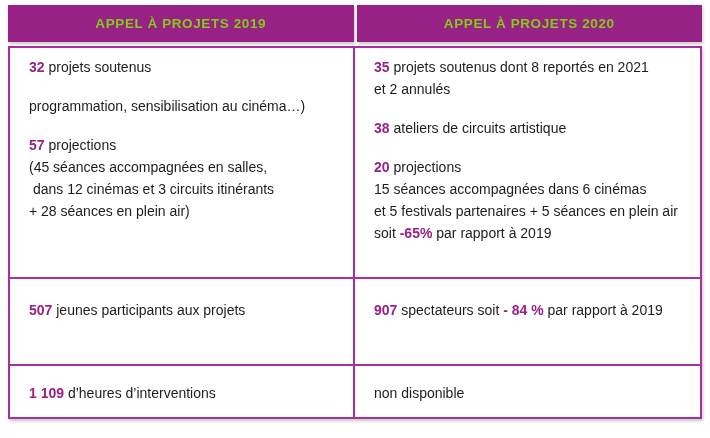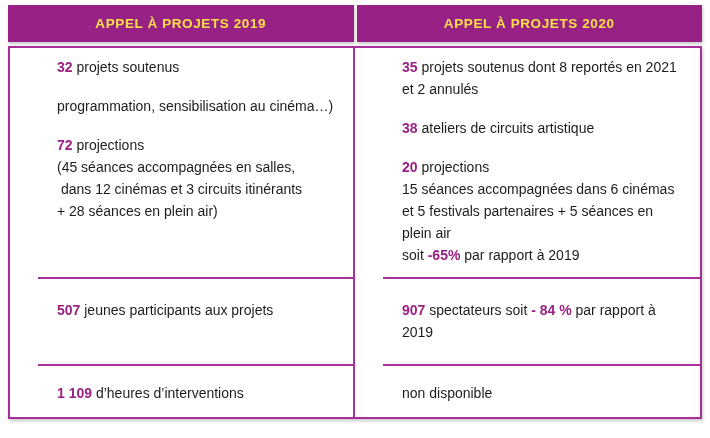--- a/index.html
+++ b/index.html
@@ -20,37 +20,36 @@
   }
   .table-wrap{
     position:absolute;left:8px;top:5px;width:694px;
   }
   .header-row{
     display:flex;gap:3px;margin-bottom:4px;
   }
   .header-cell{
     flex:1;height:37px;
     background:var(--header-bg);
-    color:#fde047;
+    color:#84cc16;
     display:flex;align-items:center;justify-content:center;
     font-size:13.5px;font-weight:700;letter-spacing:0.6px;
     box-shadow:1px 2px 3px rgba(0,0,0,0.22);
   }
   .table-body{
     display:grid;
     grid-template-columns:1fr 1fr;
     border:2px solid var(--border);
     background:#ffffff;
     box-shadow:1px 2px 3px rgba(0,0,0,0.22);
   }
   .cell{
     padding:12px 16px 8px 19px;
     font-size:14px;
     line-height:22px;
-    margin-left:28px;
   }
   .cell.col-0{border-right:2px solid var(--border);}
   .cell.row-0{min-height:229px;padding-top:8px;}
   .cell.row-1{min-height:87px;padding-top:20px;border-top:2px solid var(--border);}
   .cell.row-2{min-height:53px;padding-top:16px;border-top:2px solid var(--border);}
   .para{margin:0 0 17px 0;}
   .para:last-child{margin-bottom:0;}
   .line{white-space:pre-wrap;}
   .accent{color:var(--accent);font-weight:700;}
 </style>
@@ -65,21 +64,21 @@
     </div>
     <div class="table-body">
         <div class="cell row-0 col-0">
           <div class="para">
             <div class="line"><span class="accent">32</span><span> projets soutenus</span></div>
           </div>
           <div class="para">
             <div class="line"><span>programmation, sensibilisation au cinéma…)</span></div>
           </div>
           <div class="para">
-            <div class="line"><span class="accent">72</span><span> projections</span></div>
+            <div class="line"><span class="accent">57</span><span> projections</span></div>
             <div class="line"><span>(45 séances accompagnées en salles,</span></div>
             <div class="line"><span> dans 12 cinémas et 3 circuits itinérants</span></div>
             <div class="line"><span>+ 28 séances en plein air)</span></div>
           </div>
         </div>
         <div class="cell row-0 col-1">
           <div class="para">
             <div class="line"><span class="accent">35</span><span> projets soutenus dont 8 reportés en 2021</span></div>
             <div class="line"><span>et 2 annulés</span></div>
           </div>

